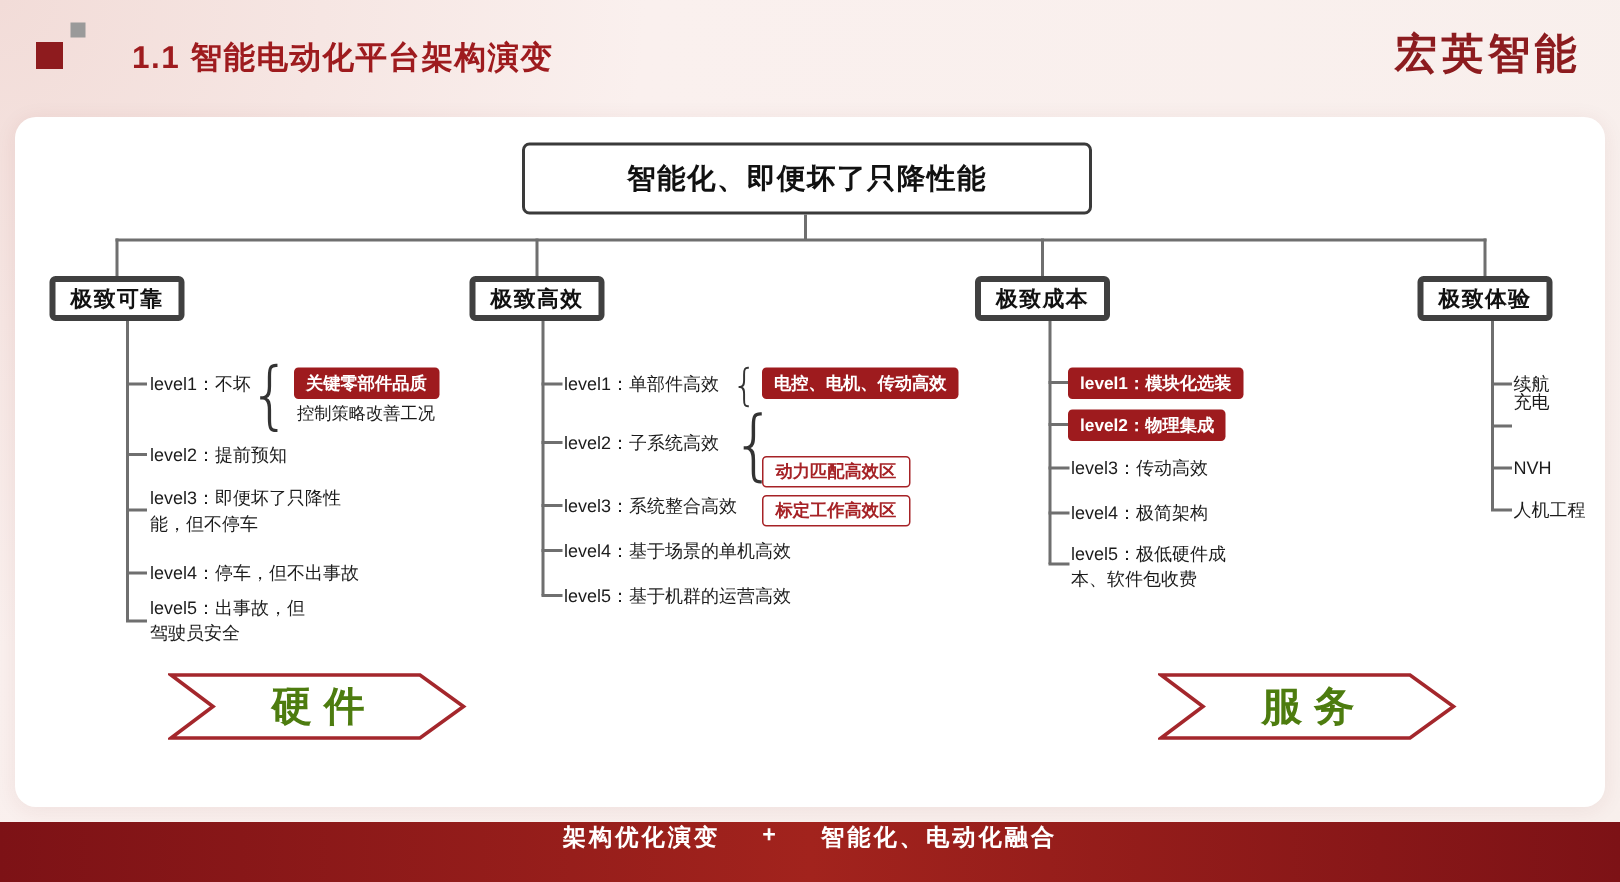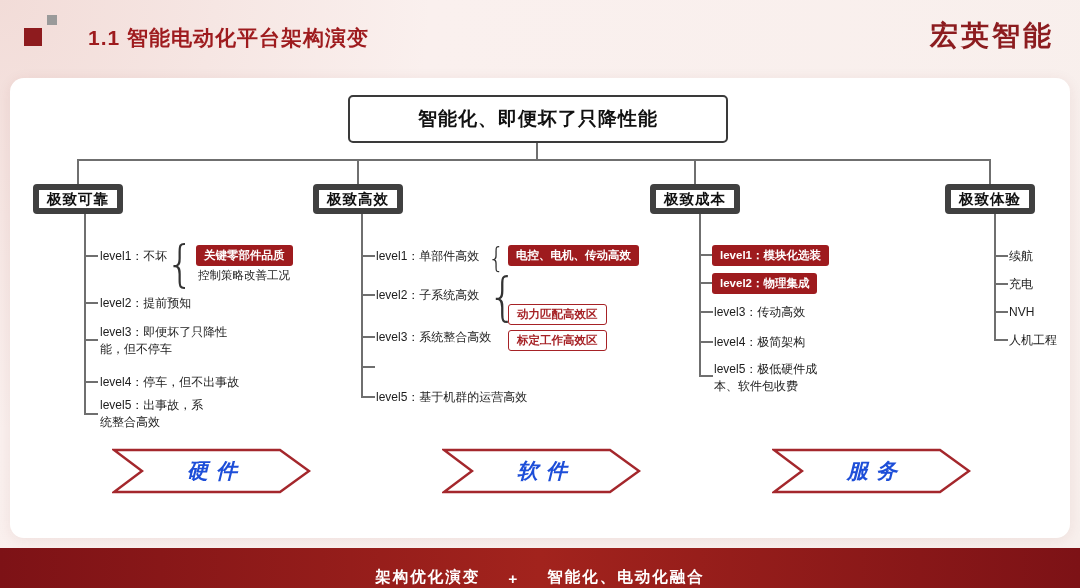--- a/index.html
+++ b/index.html
@@ -17,40 +17,40 @@
   .sq-gray { width:10px; height:10px; background:#9a9a9a; left:47px; top:15px; }
   .page-title { position:absolute; left:88px; top:24px; font-size:21px; font-weight:700; color:#9e1b1e; letter-spacing:1px; }
   .brand { position:absolute; right:26px; top:17px; font-size:28px; font-weight:800; color:#8c1c1f; letter-spacing:3px; }
 
   
   .card { position:absolute; left:10px; top:78px; width:1060px; height:460px; background:#fff; border-radius:14px; box-shadow:0 2px 14px rgba(120,40,40,.08); }
 
   
   .rootbox { position:absolute; left:348px; top:95px; width:380px; height:48px; border:2.2px solid #3a3a3a; border-radius:5px; background:#fff;
              display:flex; align-items:center; justify-content:center; font-size:19px; font-weight:800; color:#111; letter-spacing:1px; }
-  .colbox { position:absolute; top:184px; width:90px; height:30px; border:6px solid #404040; border-radius:4px; background:#fff;
+  .colbox { position:absolute; top:184px; width:90px; height:30px; border:4px solid #404040; border-radius:4px; background:#fff;
             display:flex; align-items:center; justify-content:center; font-size:14.5px; font-weight:700; color:#111; letter-spacing:1px; }
   .vl { position:absolute; width:1.6px; background:#6f6f6f; }
   .hl { position:absolute; height:1.6px; background:#6f6f6f; }
   .lvl { position:absolute; font-size:12px; color:#1c1c1c; line-height:1.4; white-space:nowrap; }
   .wrap { white-space:normal; }
   .callout-plain { position:absolute; font-size:11.5px; color:#1c1c1c; white-space:nowrap; }
   .badge-filled { position:absolute; background:#9e1b1e; color:#fff; font-size:11.5px; font-weight:700; padding:3px 8px; border-radius:3px; white-space:nowrap; }
   .badge-outline { position:absolute; background:#fff; border:1.6px solid #a62226; color:#a62226; font-size:11.5px; font-weight:700; padding:2px 8px; border-radius:3px; white-space:nowrap;margin-top:31px; }
   .brace { position:absolute; color:#333; font-weight:300; line-height:1; transform:scaleY(1.12); transform-origin:top; font-family:"DejaVu Sans",sans-serif; }
 
   
   .arrow { position:absolute; width:200px; height:46px; top:448px; }
   .arrow svg { position:absolute; inset:0; }
-  .alabel { position:absolute; inset:0; display:flex; align-items:center; justify-content:center; color:#1d4ed8; font-size:21px; font-weight:700; letter-spacing:8px; padding-left:8px;font-style:italic; }
+  .alabel { position:absolute; inset:0; display:flex; align-items:center; justify-content:center; color:#4d7c0f; font-size:27px; font-weight:700; letter-spacing:8px; padding-left:8px; }
 
   
   .bottombar { position:absolute; left:0; bottom:0; width:100%; height:40px;
                background:linear-gradient(90deg,#7d1216 0%, #a2231d 50%, #7d1216 100%);
-               display:flex; align-items:flex-end; justify-content:center; color:#fff; font-size:15.5px; font-weight:700; letter-spacing:2px; }
+               display:flex; align-items:flex-start; justify-content:center; color:#fff; font-size:15.5px; font-weight:700; letter-spacing:2px; }
   .bottombar .plus { margin:0 28px; font-weight:700; }
 </style>
 </head>
 <body>
 
 <div class="slide">
 
   <div class="sq sq-gray"></div>
   <div class="sq sq-maroon"></div>
   <h1 class="page-title">1.1 智能电动化平台架构演变</h1>
@@ -97,57 +97,52 @@
 
   <div class="hl" style="left:994px;top:255px;width:14px"></div>
   <div class="hl" style="left:994px;top:283px;width:14px"></div>
   <div class="hl" style="left:994px;top:311px;width:14px"></div>
   <div class="hl" style="left:994px;top:339px;width:14px"></div>
 
   <div class="lvl" style="left:100px;top:248px">level1：不坏</div>
   <div class="lvl" style="left:100px;top:295px">level2：提前预知</div>
   <div class="lvl wrap" style="left:100px;top:324px;width:128px">level3：即便坏了只降性能，但不停车</div>
   <div class="lvl" style="left:100px;top:374px">level4：停车，但不出事故</div>
-  <div class="lvl wrap" style="left:100px;top:397px;width:114px">level5：出事故，系统整合高效</div>
+  <div class="lvl wrap" style="left:100px;top:397px;width:114px">level5：出事故，但驾驶员安全</div>
   <span class="brace" style="left:166px;top:240px;font-size:44px">{</span>
   <div class="badge-filled" style="left:196px;top:245px">关键零部件品质</div>
   <div class="callout-plain" style="left:198px;top:268px">控制策略改善工况</div>
 
   <div class="lvl" style="left:376px;top:248px">level1：单部件高效</div>
   <div class="lvl" style="left:376px;top:287px">level2：子系统高效</div>
   <div class="lvl" style="left:376px;top:329px">level3：系统整合高效</div>
+  <div class="lvl" style="left:376px;top:359px">level4：基于场景的单机高效</div>
   <div class="lvl" style="left:376px;top:389px">level5：基于机群的运营高效</div>
   <span class="brace" style="left:488px;top:243px;font-size:26px">{</span>
   <div class="badge-filled" style="left:508px;top:245px">电控、电机、传动高效</div>
   <span class="brace" style="left:488px;top:270px;font-size:46px">{</span>
   <div class="badge-outline" style="left:508px;top:273px">动力匹配高效区</div>
   <div class="badge-outline" style="left:508px;top:299px">标定工作高效区</div>
 
   <div class="badge-filled" style="left:712px;top:245px">level1：模块化选装</div>
   <div class="badge-filled" style="left:712px;top:273px">level2：物理集成</div>
   <div class="lvl" style="left:714px;top:304px">level3：传动高效</div>
   <div class="lvl" style="left:714px;top:334px">level4：极简架构</div>
   <div class="lvl wrap" style="left:714px;top:361px;width:118px">level5：极低硬件成本、软件包收费</div>
 
   <div class="lvl" style="left:1009px;top:248px">续航</div>
-  <div class="lvl" style="left:1009px;top:276px">充电</div>
+  <div class="lvl" style="left:1009px;top:260px">充电</div>
   <div class="lvl" style="left:1009px;top:304px">NVH</div>
   <div class="lvl" style="left:1009px;top:332px">人机工程</div>
 
   <div class="arrow" style="left:112px">
     <svg viewBox="0 0 200 46">
       <polygon points="2,2 168,2 197,23 168,44 2,44 30,23" fill="#ffffff" stroke="#a4272c" stroke-width="2.4"></polygon>
     </svg>
     <span class="alabel">硬件</span>
-  </div>
-  <div class="arrow" style="left:442px">
-    <svg viewBox="0 0 200 46">
-      <polygon points="2,2 168,2 197,23 168,44 2,44 30,23" fill="#ffffff" stroke="#a4272c" stroke-width="2.4"></polygon>
-    </svg>
-    <span class="alabel">软件</span>
   </div>
   <div class="arrow" style="left:772px">
     <svg viewBox="0 0 200 46">
       <polygon points="2,2 168,2 197,23 168,44 2,44 30,23" fill="#ffffff" stroke="#a4272c" stroke-width="2.4"></polygon>
     </svg>
     <span class="alabel">服务</span>
   </div>
 
   <div class="bottombar">
     <span>架构优化演变</span>

